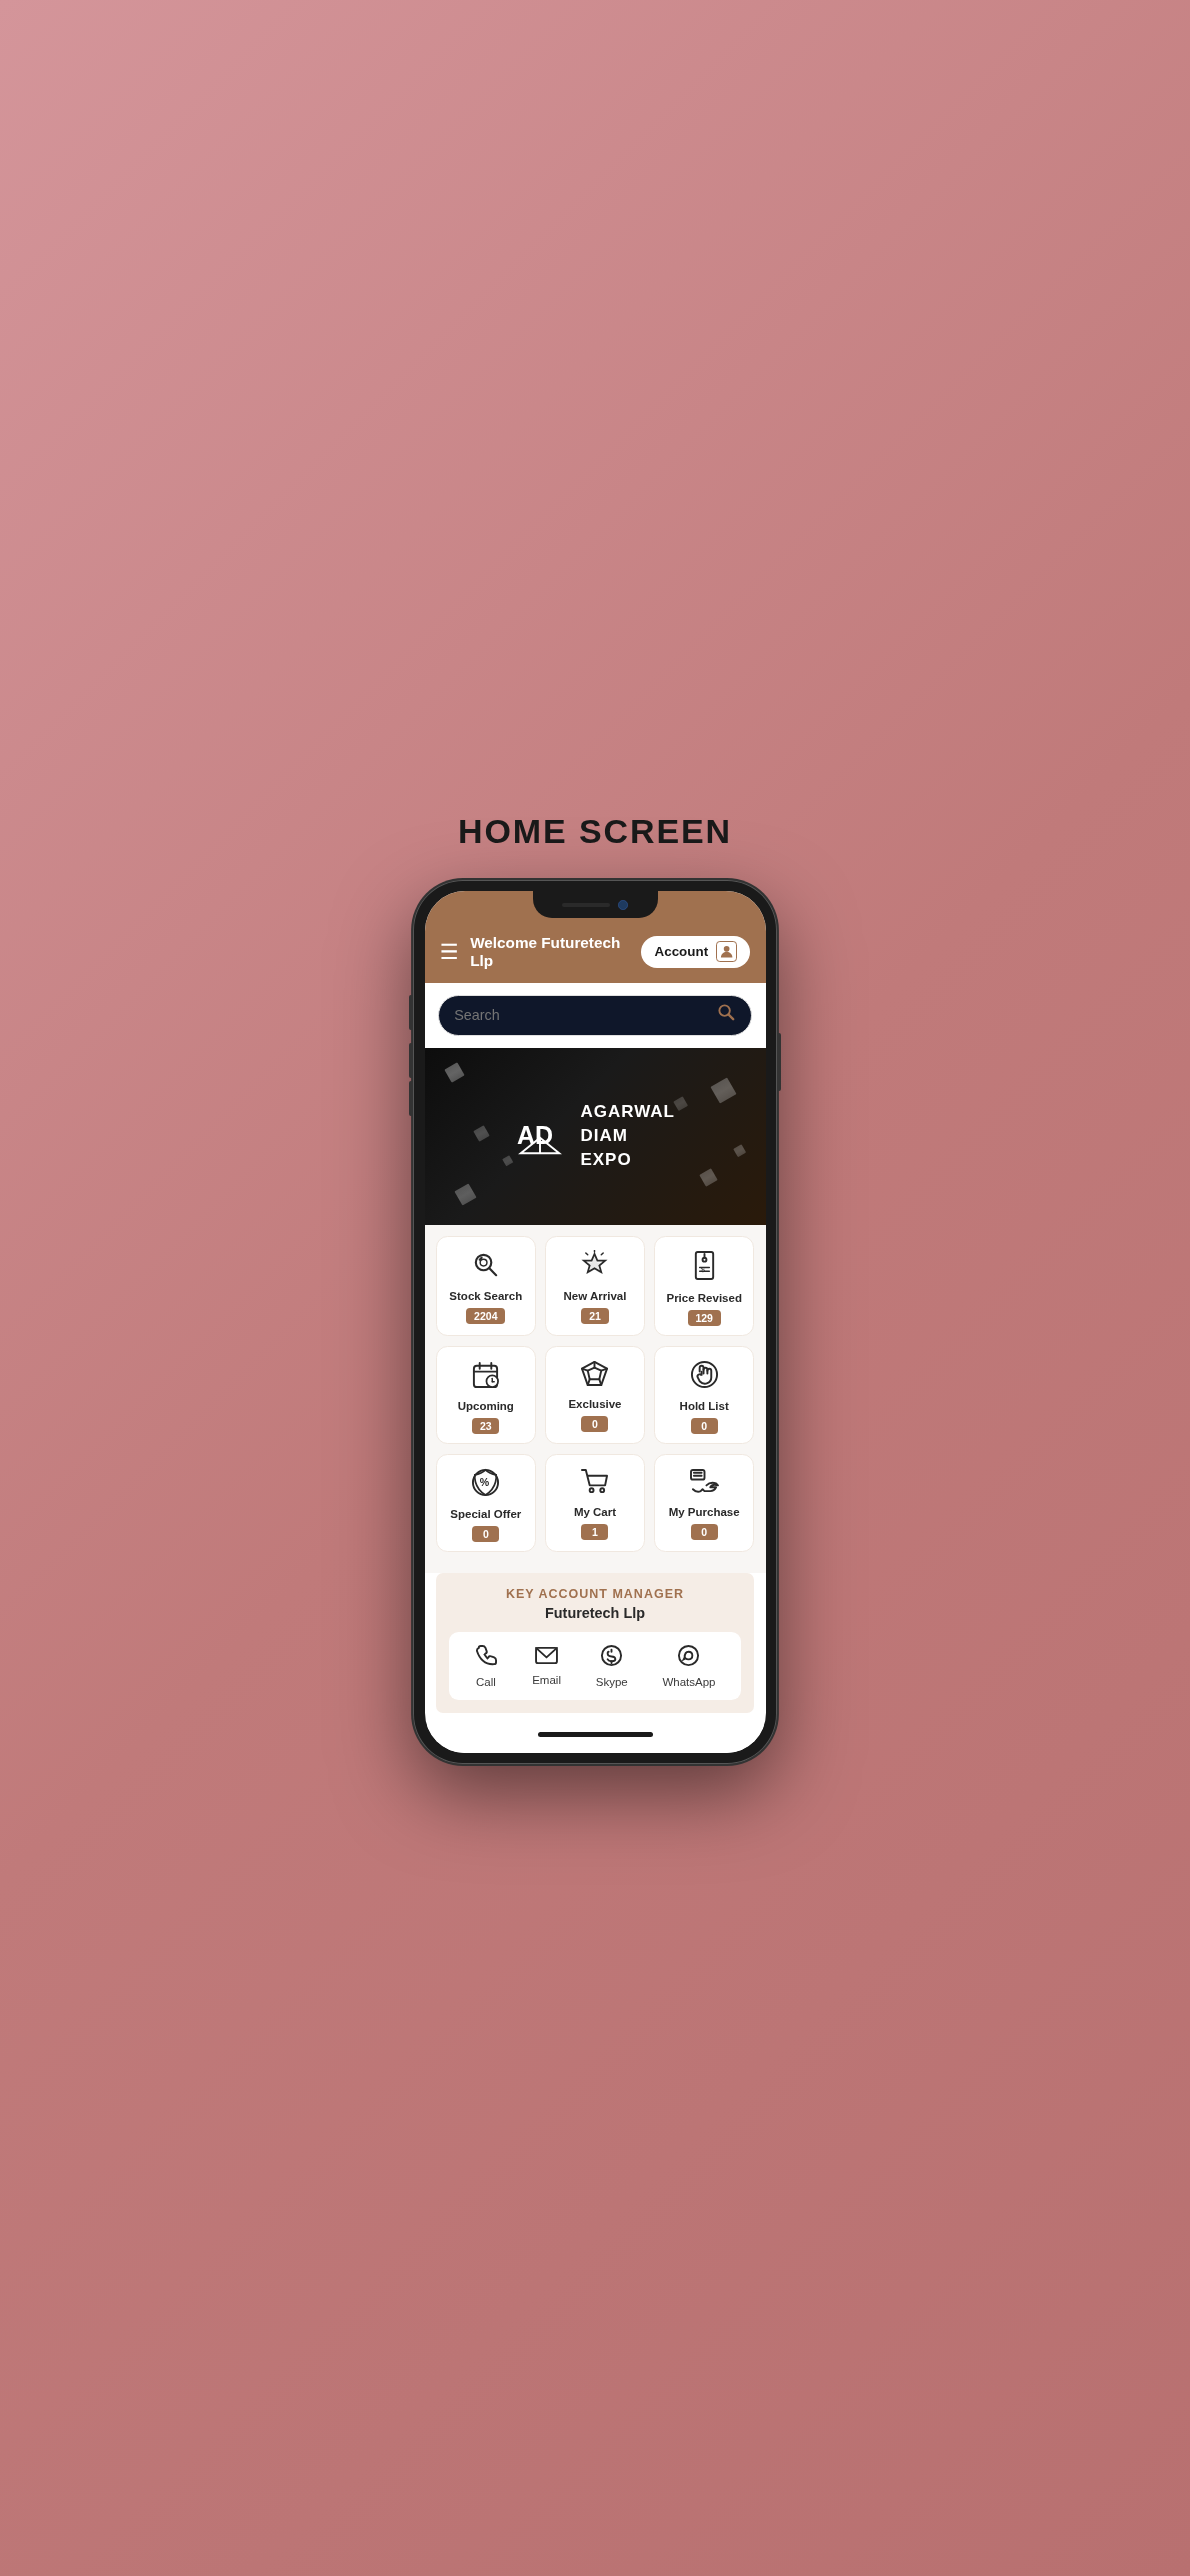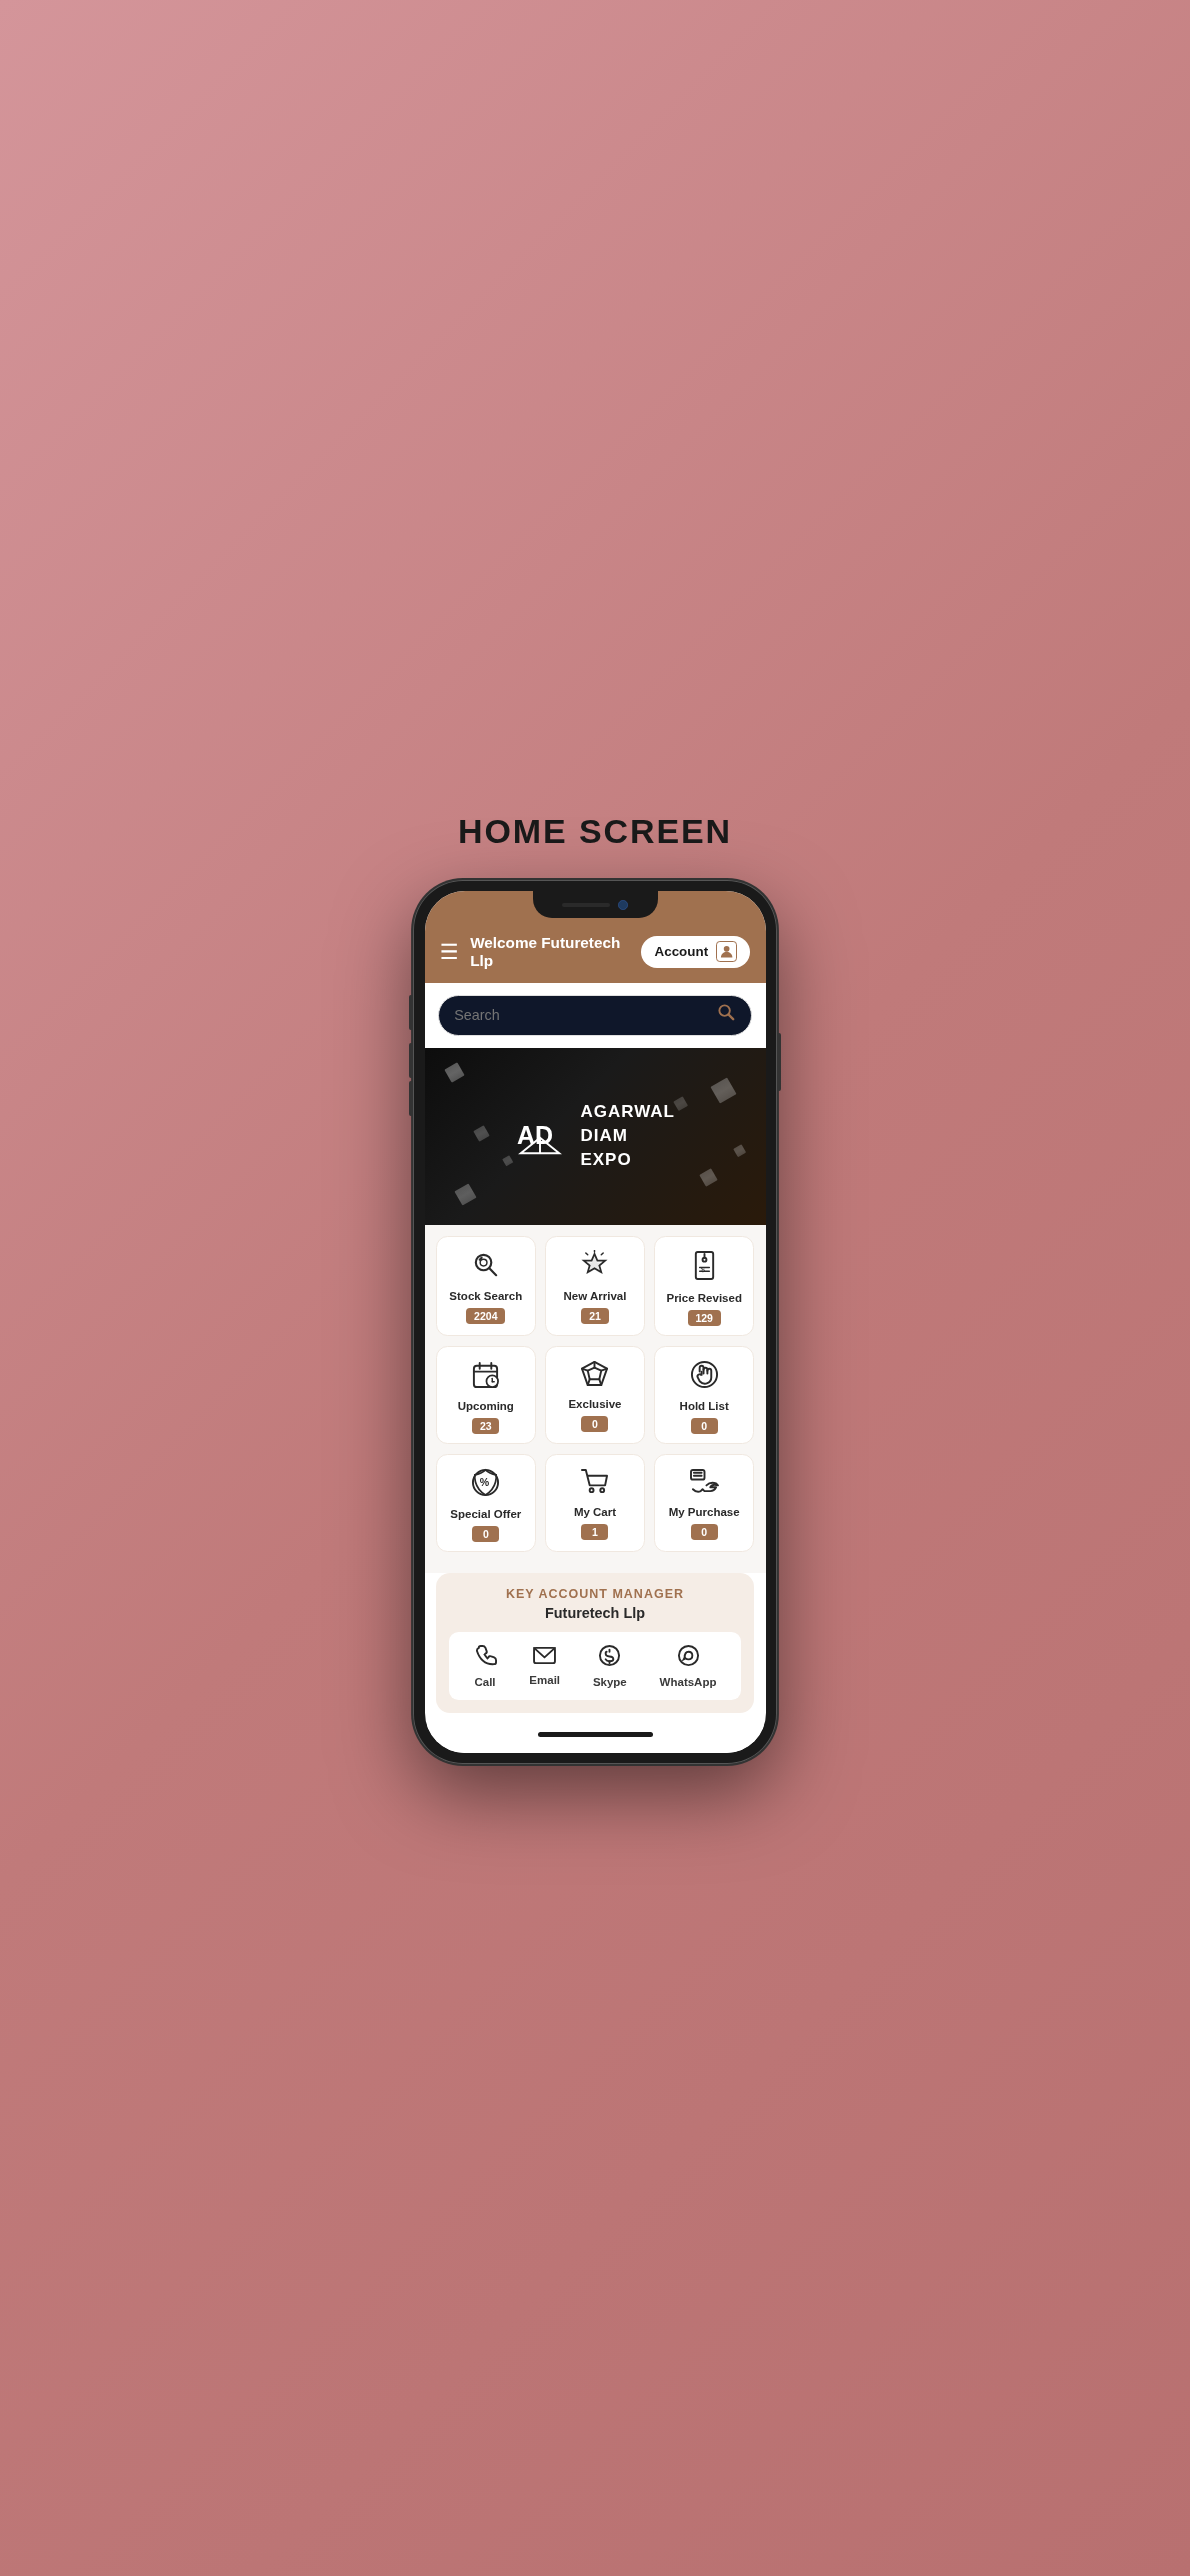--- a/index.html
+++ b/index.html
@@ -270,21 +270,21 @@
       font-weight: 700;
       padding: 1.9px 7.7px;
       border-radius: 3.8px;
       min-width: 27px;
       text-align: center;
     }
     
     .kam-section {
       background: #f5ede6;
       margin: 0 11.5px 11.5px;
-      border-radius: 14px;
+      border-radius: 7px;
       padding: 13.4px;
     }
     .kam-title {
       text-align: center;
       font-size: 12.5px;
       font-weight: 800;
       color: #a0714f;
       letter-spacing: 1px;
       text-transform: uppercase;
     }
@@ -305,21 +305,21 @@
       padding: 11.5px 7.7px;
     }
     .contact-item {
       display: flex;
       flex-direction: column;
       align-items: center;
       gap: 4.8px;
       cursor: pointer;
     }
     .contact-icon { font-size: 21px; color: #3a3a3a; }
-    .contact-label { font-size: 11.5px; color: #3a3a3a; font-weight: 700; }
+    .contact-label { font-size: 11.5px; color: #3a3a3a; font-weight: 400; }
     
     .home-indicator {
       background: white;
       padding: 7.7px 0 15.3px;
       display: flex;
       justify-content: center;
     }
     .home-bar {
       width: 115px;
       height: 4.8px;

